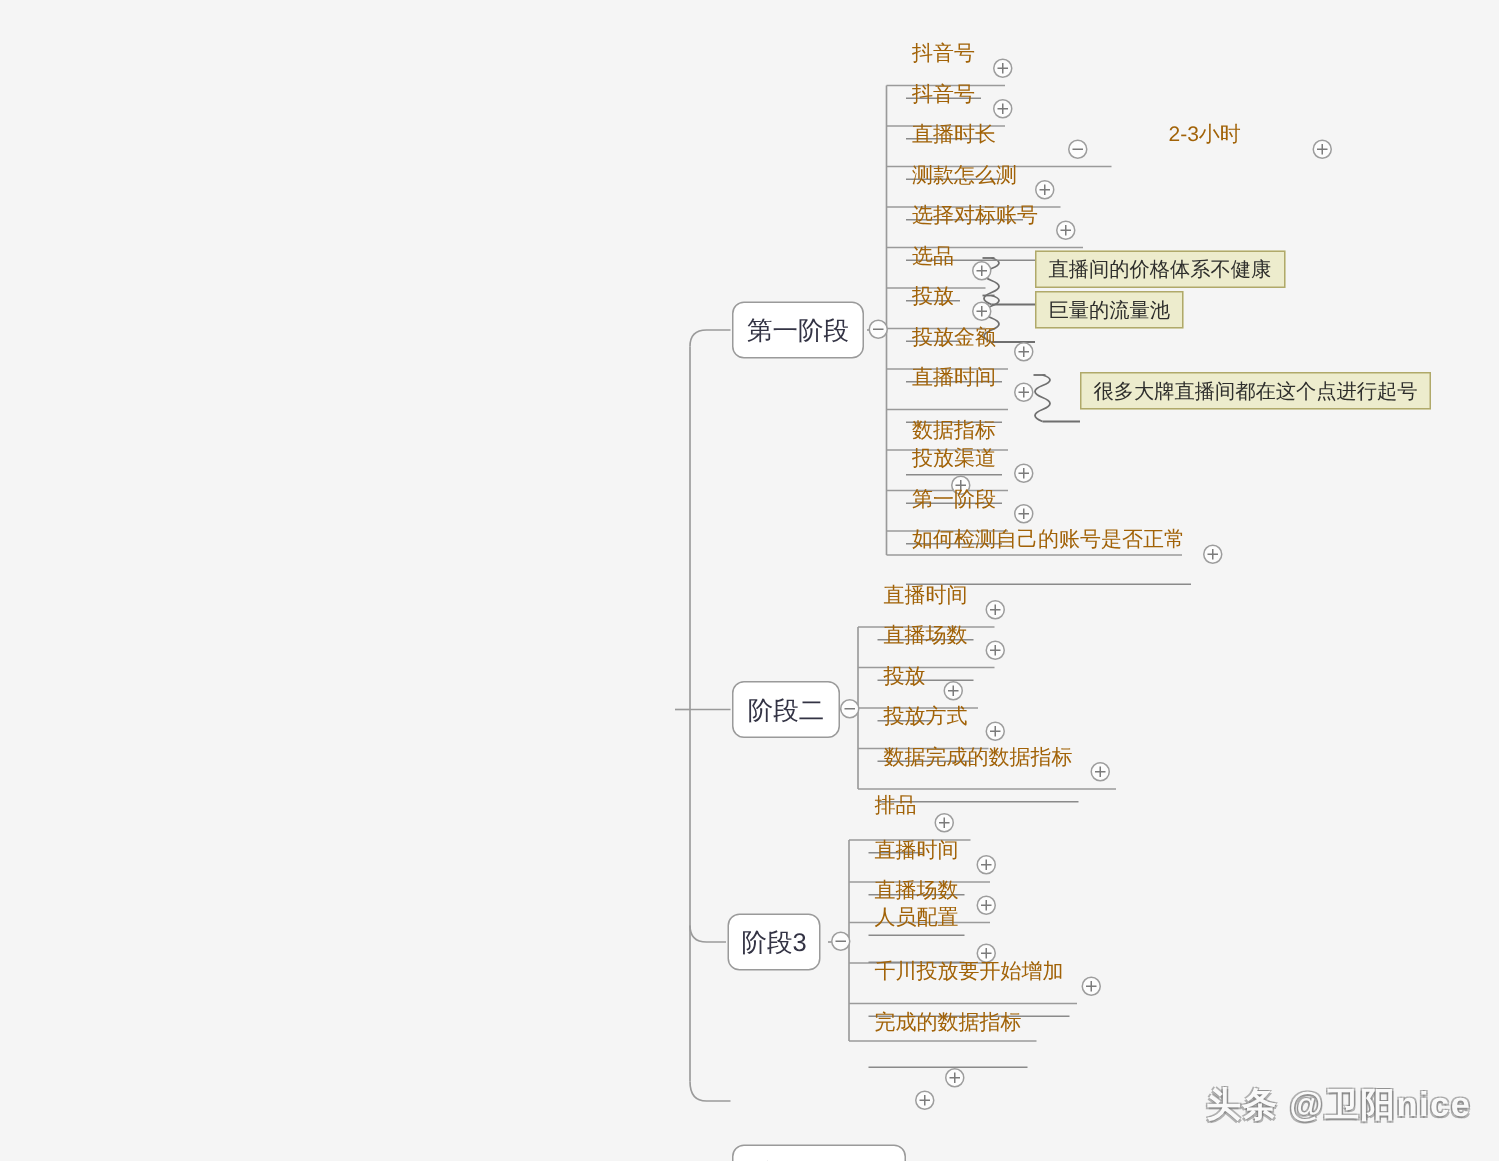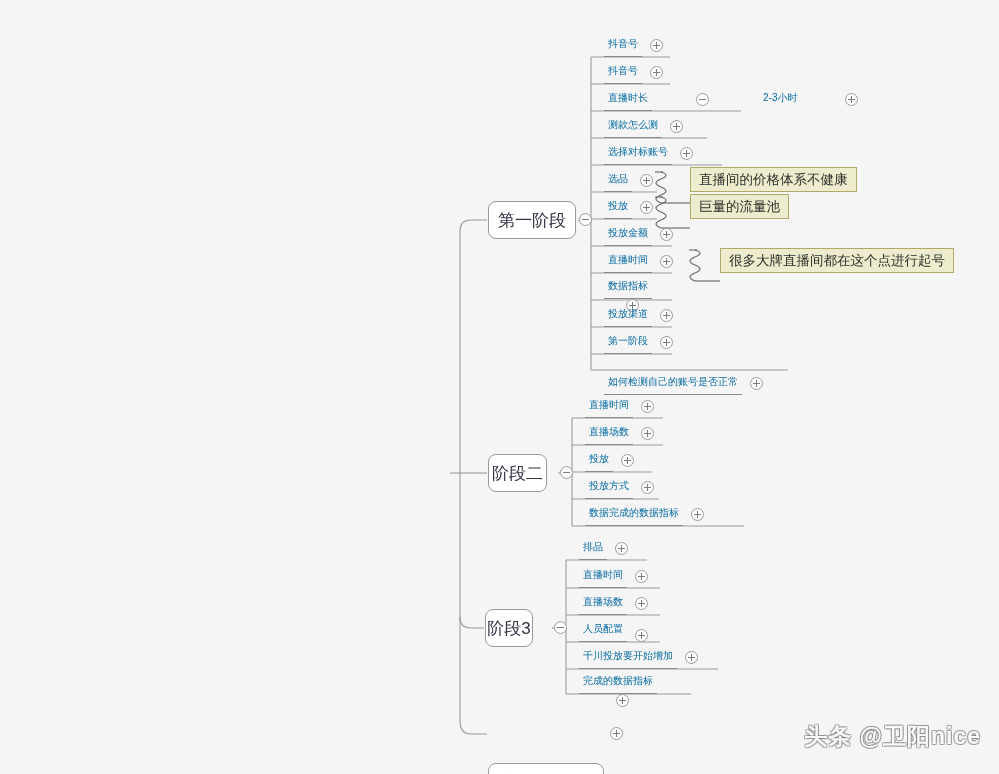--- a/index.html
+++ b/index.html
@@ -68,24 +68,24 @@
   }
   
   .leaf {
     position: absolute;
     display: flex;
     align-items: center;
     height: 24px;
     white-space: nowrap;
   }
   .leaf-text {
-    font-size: 10px;
-    color: #0369a1;
+    font-size: 14px;
+    color: #a16207;
     border-bottom: 1px solid #8a8a8a;
-    padding: 0 4px 2px 4px;
+    padding: 0 4px 20px 4px;
     line-height: 20px;
     display: inline-block;
   }
   .leaf-text.no-rule {
     border-bottom: none;
   }
   
   .toggle {
     width: 13px;
     height: 13px;
@@ -289,36 +289,36 @@
   <div class="leaf" style="left:604px; top:303px;">
     <span class="leaf-text">投放渠道</span>
     <span class="toggle plus spaced"></span>
   </div>
 
   <div class="leaf" style="left:604px; top:330px;">
     <span class="leaf-text">第一阶段</span>
     <span class="toggle plus spaced"></span>
   </div>
 
-  <div class="leaf" style="left:604px; top:371px;text-align:right;">
+  <div class="leaf" style="left:604px; top:357px;text-align:right;">
     <span class="leaf-text">如何检测自己的账号是否正常</span>
     <span class="toggle plus spaced"></span>
   </div>
 
   <div class="note" style="left:690px; top:167px;justify-content:center;">
     <span class="note-text">直播间的价格体系不健康</span>
   </div>
   <div class="note" style="left:690px; top:194px;">
     <span class="note-text">巨量的流量池</span>
   </div>
   <div class="note" style="left:720px; top:248px;">
     <span class="note-text">很多大牌直播间都在这个点进行起号</span>
   </div>
 
-  <div class="stage-node" style="left:488px; top:454px; width:59px;">
+  <div class="stage-node" style="left:488px; top:454px; width:72px;">
     <span class="stage-label">阶段二</span>
   </div>
   <span class="toggle stage-toggle" style="left:560px; top:466px;"></span>
 
   <div class="leaf" style="left:585px; top:394px;">
     <span class="leaf-text">直播时间</span>
     <span class="toggle plus spaced"></span>
   </div>
   <div class="leaf" style="left:585px; top:421px;">
     <span class="leaf-text">直播场数</span>
@@ -330,26 +330,26 @@
   </div>
   <div class="leaf" style="left:585px; top:475px;">
     <span class="leaf-text">投放方式</span>
     <span class="toggle plus spaced"></span>
   </div>
   <div class="leaf" style="left:585px; top:502px;">
     <span class="leaf-text">数据完成的数据指标</span>
     <span class="toggle plus spaced"></span>
   </div>
 
-  <div class="stage-node" style="left:485px; top:609px; width:48px;">
+  <div class="stage-node" style="left:485px; top:609px; width:62px;">
     <span class="stage-label">阶段3</span>
   </div>
   <span class="toggle stage-toggle" style="left:554px; top:621px;"></span>
 
-  <div class="leaf" style="left:579px; top:536px;">
+  <div class="leaf" style="left:579px; top:536px;font-family:Liberation Serif, serif;">
     <span class="leaf-text">排品</span>
     <span class="toggle plus spaced"></span>
   </div>
   <div class="leaf" style="left:579px; top:564px;">
     <span class="leaf-text">直播时间</span>
     <span class="toggle plus spaced"></span>
   </div>
   <div class="leaf" style="left:579px; top:591px;">
     <span class="leaf-text">直播场数</span>
     <span class="toggle plus spaced"></span>

